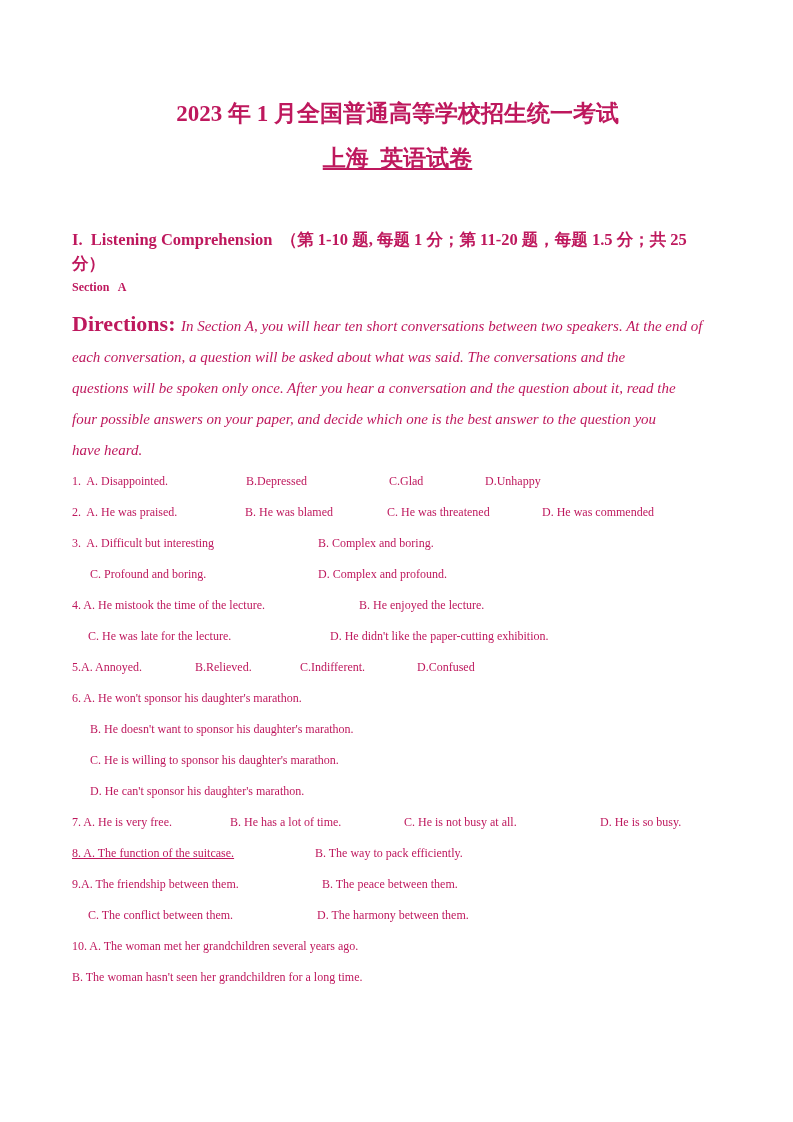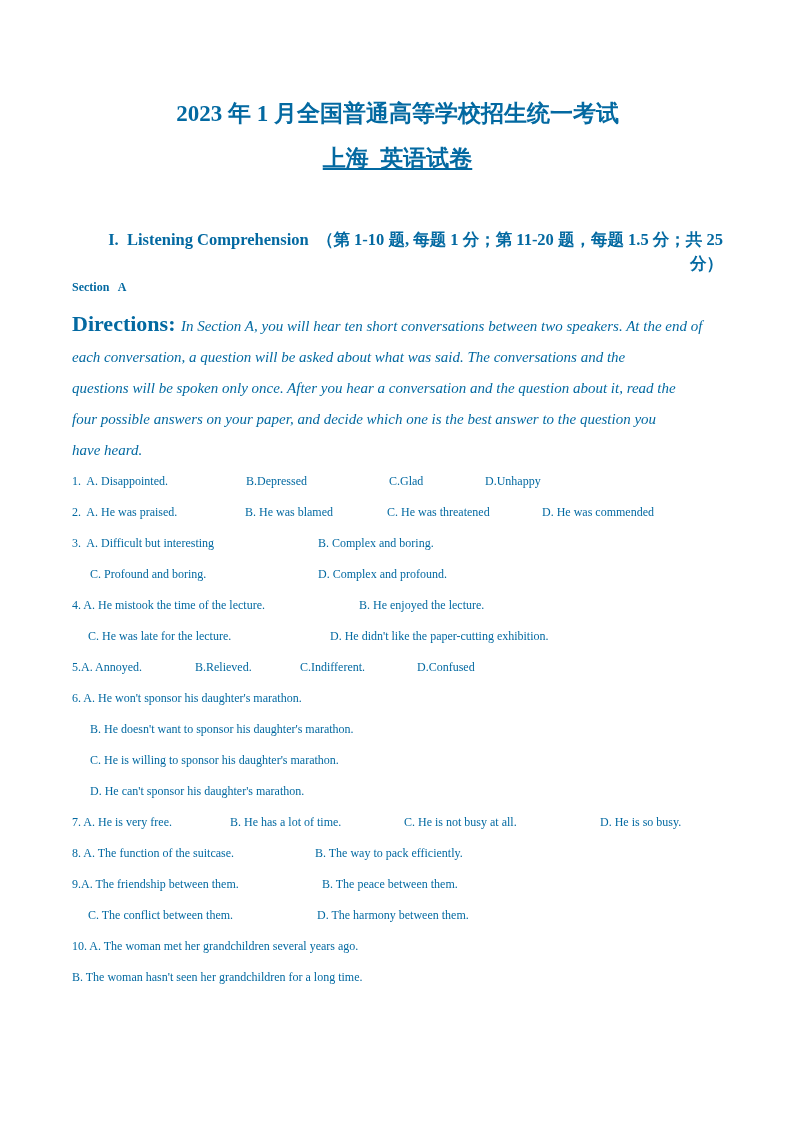--- a/index.html
+++ b/index.html
@@ -1,20 +1,20 @@
 <!DOCTYPE html>
 <html><head>
 <meta charset="utf-8">
 <style>
   html,body{margin:0;padding:0;background:#ffffff;}
   .page{
     position:relative;
     width:793px;height:1122px;
     background:#ffffff;
-    color:#0369a1;
+    color:#be185d;
     font-family:"Liberation Serif","DejaVu Serif",serif;
     box-sizing:border-box;
     padding:98px 70px 0 72px;
     overflow:hidden;
   }
   .title{
     text-align:center;
     font-weight:bold;
     font-size:23px;
     line-height:32px;
@@ -28,21 +28,20 @@
     line-height:32px;
     white-space:pre-wrap;
     text-decoration:underline;
   }
   .section-heading{
     margin-top:53px;
     font-weight:bold;
     font-size:16.5px;
     line-height:24px;
     white-space:pre-wrap;
-    text-align:right;
   }
   .section-label{
     font-weight:bold;
     font-size:12px;
     line-height:22px;
     white-space:pre-wrap;
   }
   .directions{
     margin-top:10px;
     font-size:15px;
@@ -110,21 +109,21 @@
       <div class="question">
         <div class="q-line"><span class="q-seg">6. A. He won't sponsor his daughter's marathon.</span></div>
         <div class="q-line" style="padding-left: 18px;"><span class="q-seg">B. He doesn't want to sponsor his daughter's marathon.</span></div>
         <div class="q-line" style="padding-left: 18px; text-decoration: underline;"><span class="q-seg">C. He is willing to sponsor his daughter's marathon.</span></div>
         <div class="q-line" style="padding-left: 18px;"><span class="q-seg">D. He can't sponsor his daughter's marathon.</span></div>
       </div>
       <div class="question">
         <div class="q-line"><span class="q-seg" style="min-width: 158px;">7. A. He is very free.</span><span class="q-seg" style="min-width: 174px;">B. He has a lot of time.</span><span class="q-seg" style="min-width: 196px;">C. He is not busy at all.</span><span class="q-seg">D. He is so busy.</span></div>
       </div>
       <div class="question">
-        <div class="q-line"><span class="q-seg" style="min-width: 243px;">8. A. The function of the suitcase.</span><span class="q-seg">B. The way to pack efficiently.</span></div>
+        <div class="q-line"><span class="q-seg" style="min-width: 243px; text-decoration: underline;">8. A. The function of the suitcase.</span><span class="q-seg">B. The way to pack efficiently.</span></div>
       </div>
       <div class="question">
         <div class="q-line"><span class="q-seg" style="min-width: 250px;">9.A. The friendship between them.</span><span class="q-seg">B. The peace between them.</span></div>
         <div class="q-line" style="padding-left: 16px;"><span class="q-seg" style="min-width: 229px;">C. The conflict between them.</span><span class="q-seg">D. The harmony between them.</span></div>
       </div>
       <div class="question">
         <div class="q-line"><span class="q-seg">10. A. The woman met her grandchildren several years ago.</span></div>
         <div class="q-line"><span class="q-seg">B. The woman hasn't seen her grandchildren for a long time.</span></div>
       </div>
     </div>

